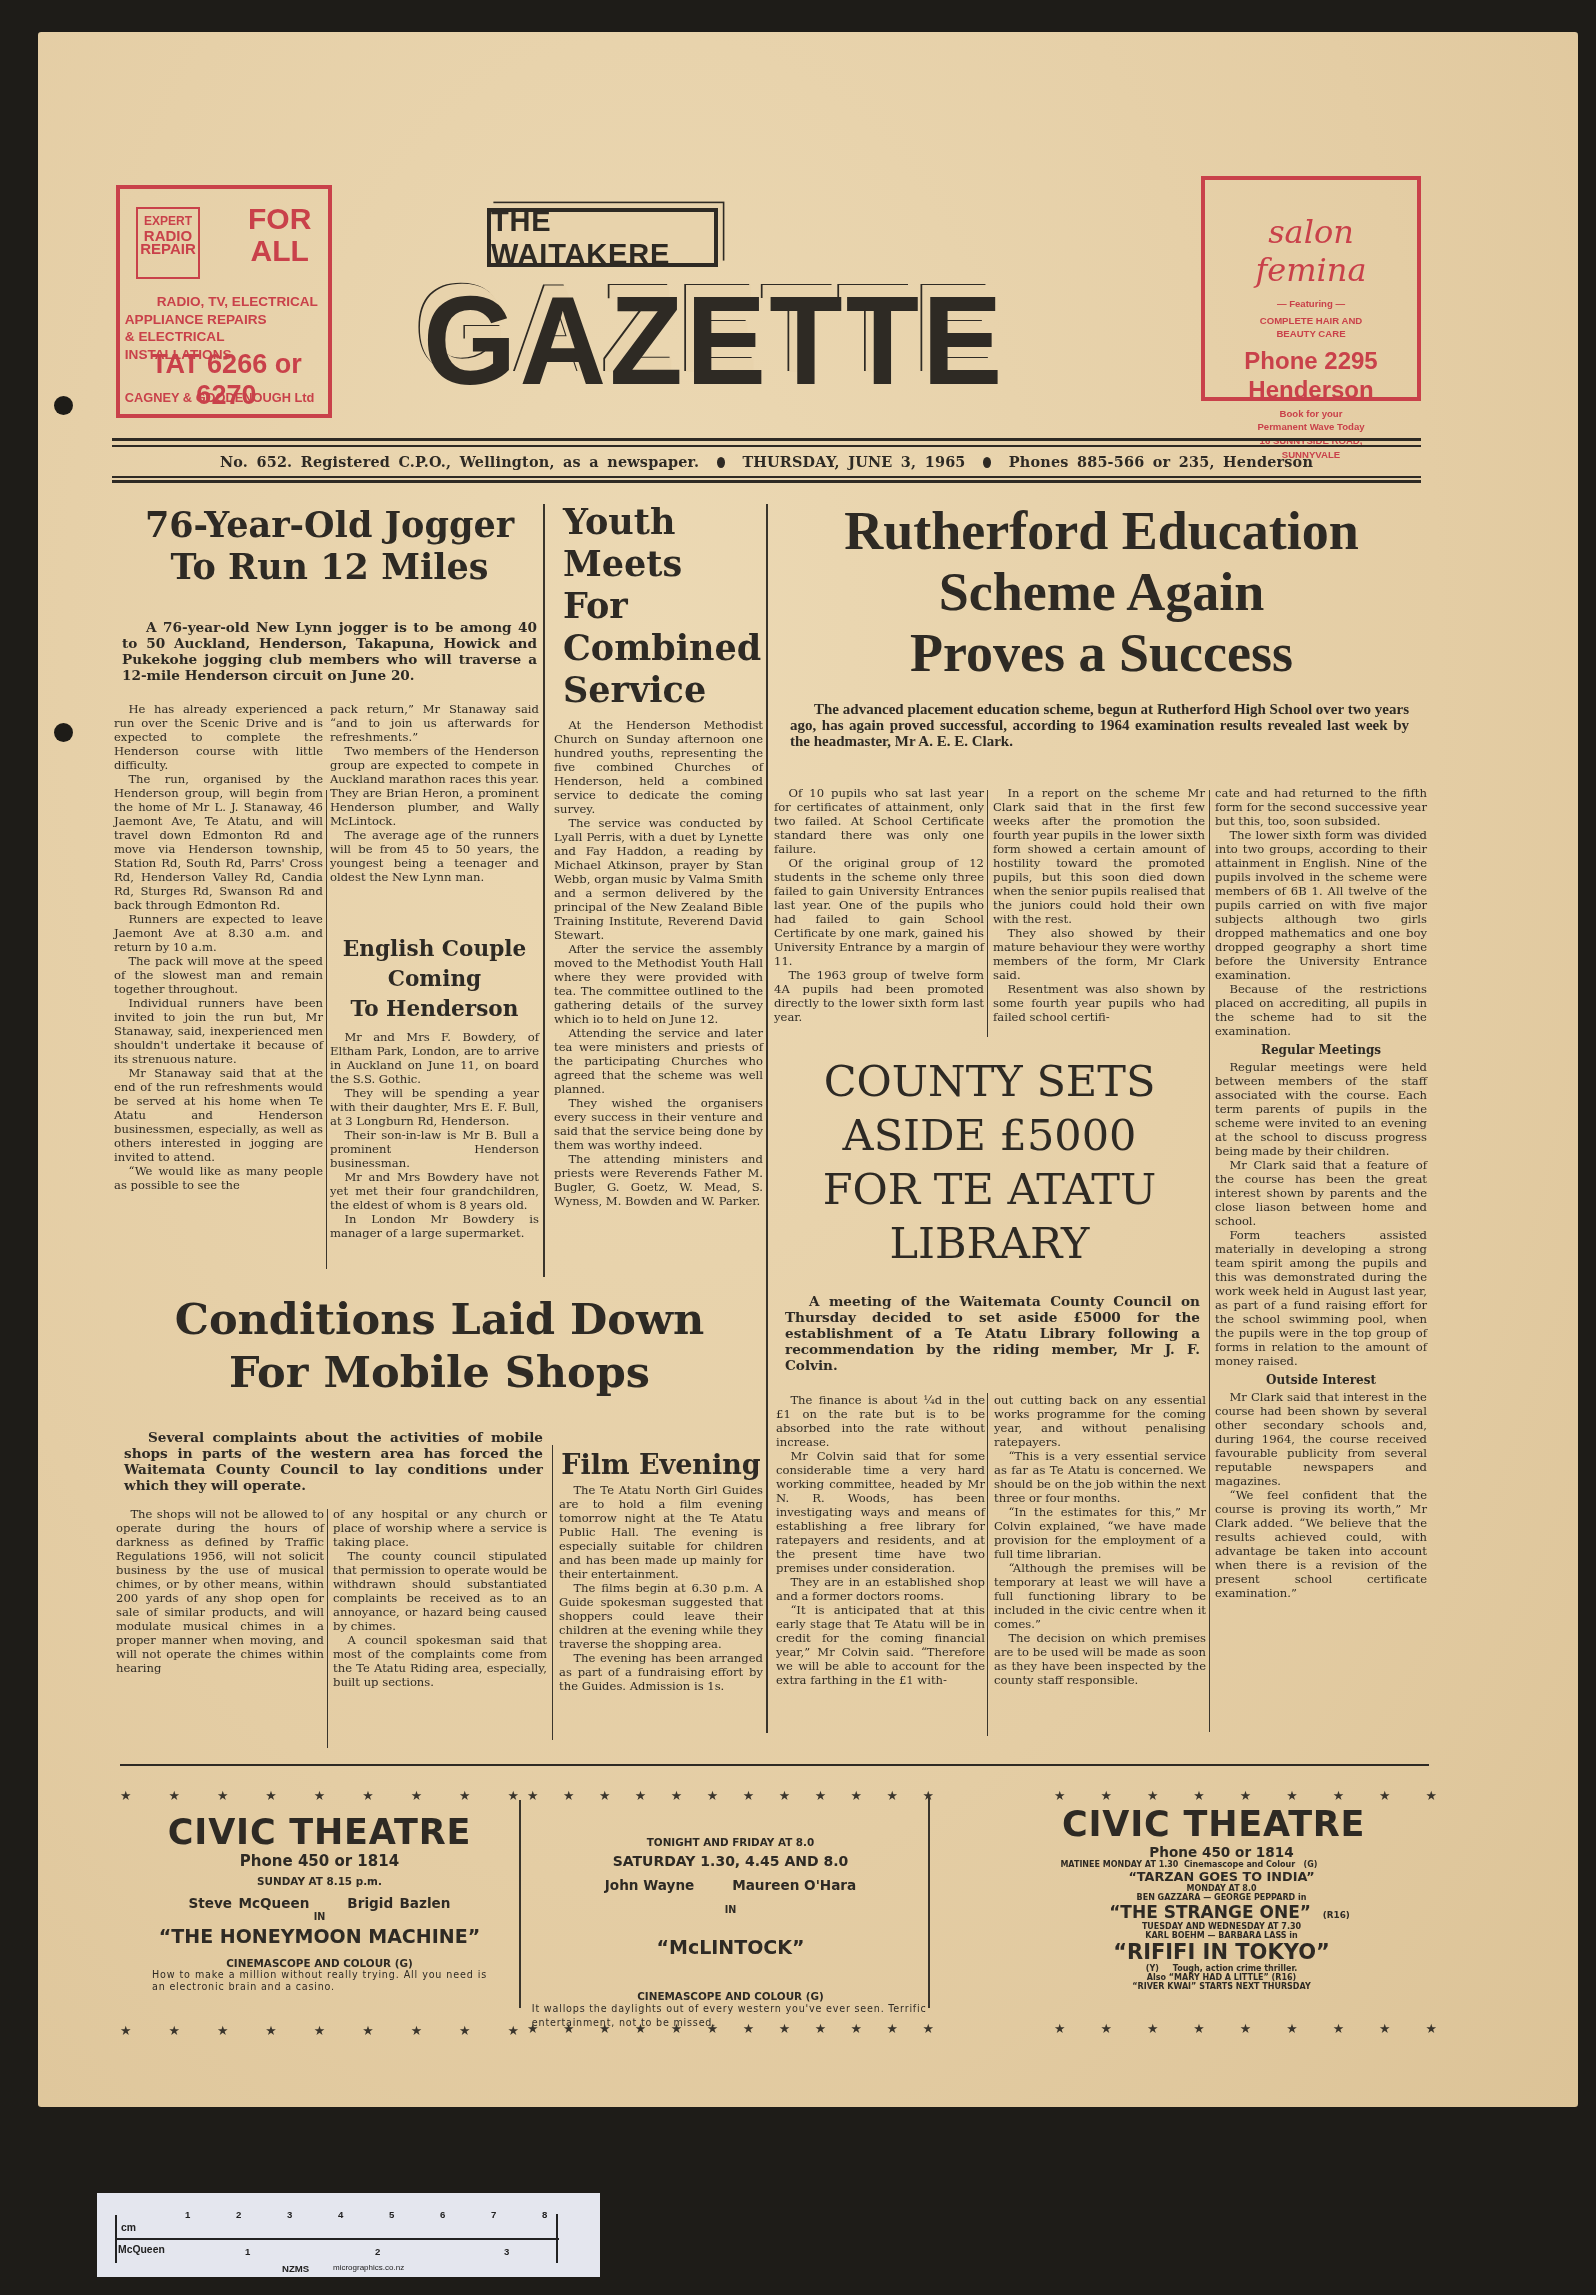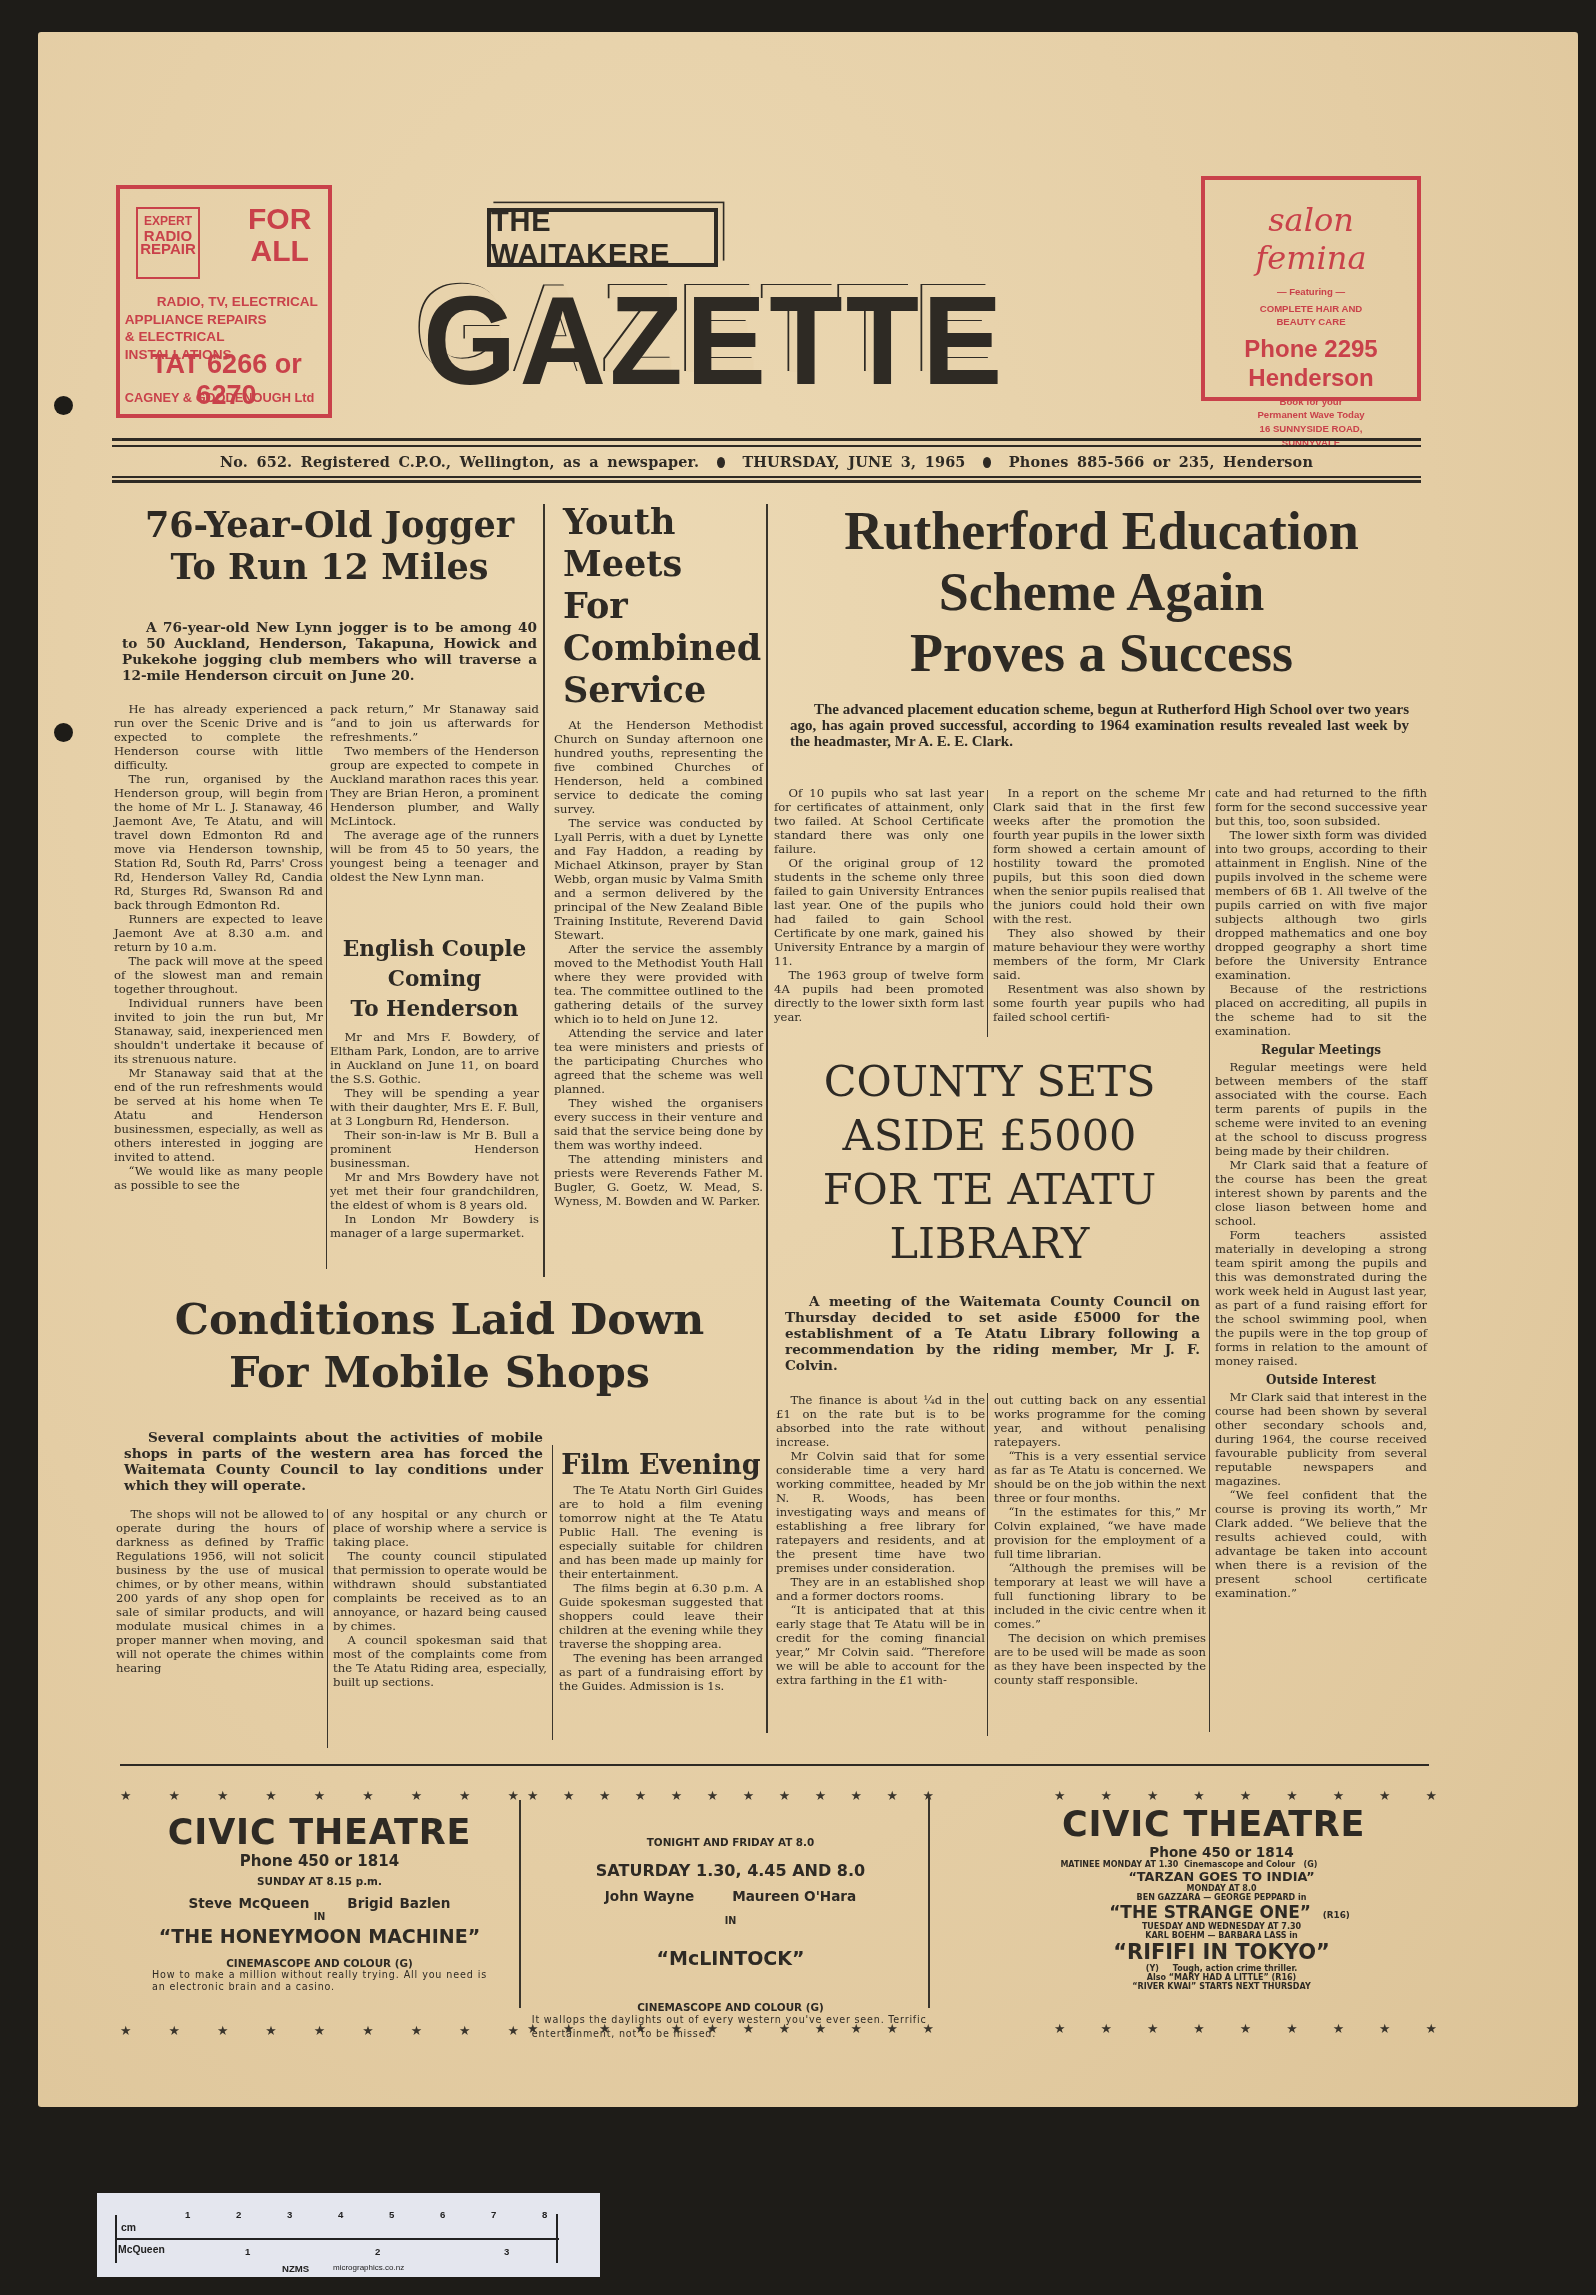--- a/index.html
+++ b/index.html
@@ -10,21 +10,21 @@
     position: absolute; left: 38px; top: 32px; width: 1540px; height: 2075px;
     background: #e8d3ac;
     background-image: radial-gradient(ellipse at 40% 30%, #ecd9b4 0%, #e4cda4 60%, #dcc397 100%);
     border-radius: 3.2px;
   }
   .punch { position: absolute; width: 19px; height: 19px; border-radius: 50%; background: #1e1c18; left: 54px; }
 
   
   .ad-red { position: absolute; border: 4px solid #c9414a; color: #c9414a; font-family: "Liberation Sans", sans-serif; font-weight: bold; text-align: center; }
   .ad-left { left: 116px; top: 185px; width: 216px; height: 233px; padding: 6.4px; }
-  .ad-right { left: 1201px; top: 176px; width: 220px; height: 225px; padding: 8px; }
+  .ad-right { left: 1201px; top: 176px; width: 220px; height: 225px; padding: 20px; }
   .expert-box { position: absolute; left: 16px; top: 17.6px; width: 64px; height: 72px; border: 2.4px solid #c9414a; font-size: 12px; line-height: 13.6px; padding-top: 6.4px; }
   .for-all { position: absolute; left: 128px; top: 14.4px; font-size: 30px; line-height: 32px; }
   .ad-left .lines { position: absolute; left: 4.8px; top: 104px; width: 200px; font-size: 13.6px; line-height: 17.6px; text-align: left; }
   .ad-left .phone { position: absolute; left: 4.8px; top: 160px; font-size: 27px; }
   .ad-left .firm { position: absolute; left: 4.8px; top: 201px; font-size: 12.8px; }
   .salon { font-family: "DejaVu Serif", serif; font-style: italic; font-weight: normal; font-size: 32px; margin-top: 12.8px; }
   .ad-right .small { font-size: 9.6px; line-height: 13.6px; margin-top: 3.2px; }
   .ad-right .big { font-size: 24px; line-height: 29px; }
 
   
@@ -282,21 +282,21 @@
       <span>★</span>
       <span>★</span>
       <span>★</span>
       <span>★</span>
       <span>★</span>
       <span>★</span>
       <span>★</span>
       <span>★</span>
     </div>
   <div class="m" style="font-size:10.4px;margin-top:48px">TONIGHT AND FRIDAY AT 8.0</div>
-  <div class="m" style="font-size:16px;margin-top:13px">SATURDAY 1.30, 4.45 AND 8.0</div>
+  <div class="m" style="font-size:14px;margin-top:5px">SATURDAY 1.30, 4.45 AND 8.0</div>
   <div class="m" style="font-size:13.6px;margin-top:8px"><span>John Wayne</span>&nbsp;&nbsp;&nbsp;&nbsp;&nbsp;&nbsp;&nbsp;&nbsp;<span>Maureen O'Hara</span></div>
   <div class="m" style="font-size:9.6px;margin-top:11.2px">IN</div>
   <div class="m" style="font-size:19px;margin-top:21px">“McLINTOCK”</div>
   <div class="m" style="font-size:10.4px;margin-top:32px">CINEMASCOPE AND COLOUR (G)</div>
   <div style="font-size:9.6px;line-height:13.6px;padding:0 4.8px;text-align:left;letter-spacing:0.8px">It wallops the daylights out of every western you've ever seen. Terrific entertainment, not to be missed.</div>
   <div class="stars" style="top:233px">
       <span>★</span>
       <span>★</span>
       <span>★</span>
       <span>★</span>

